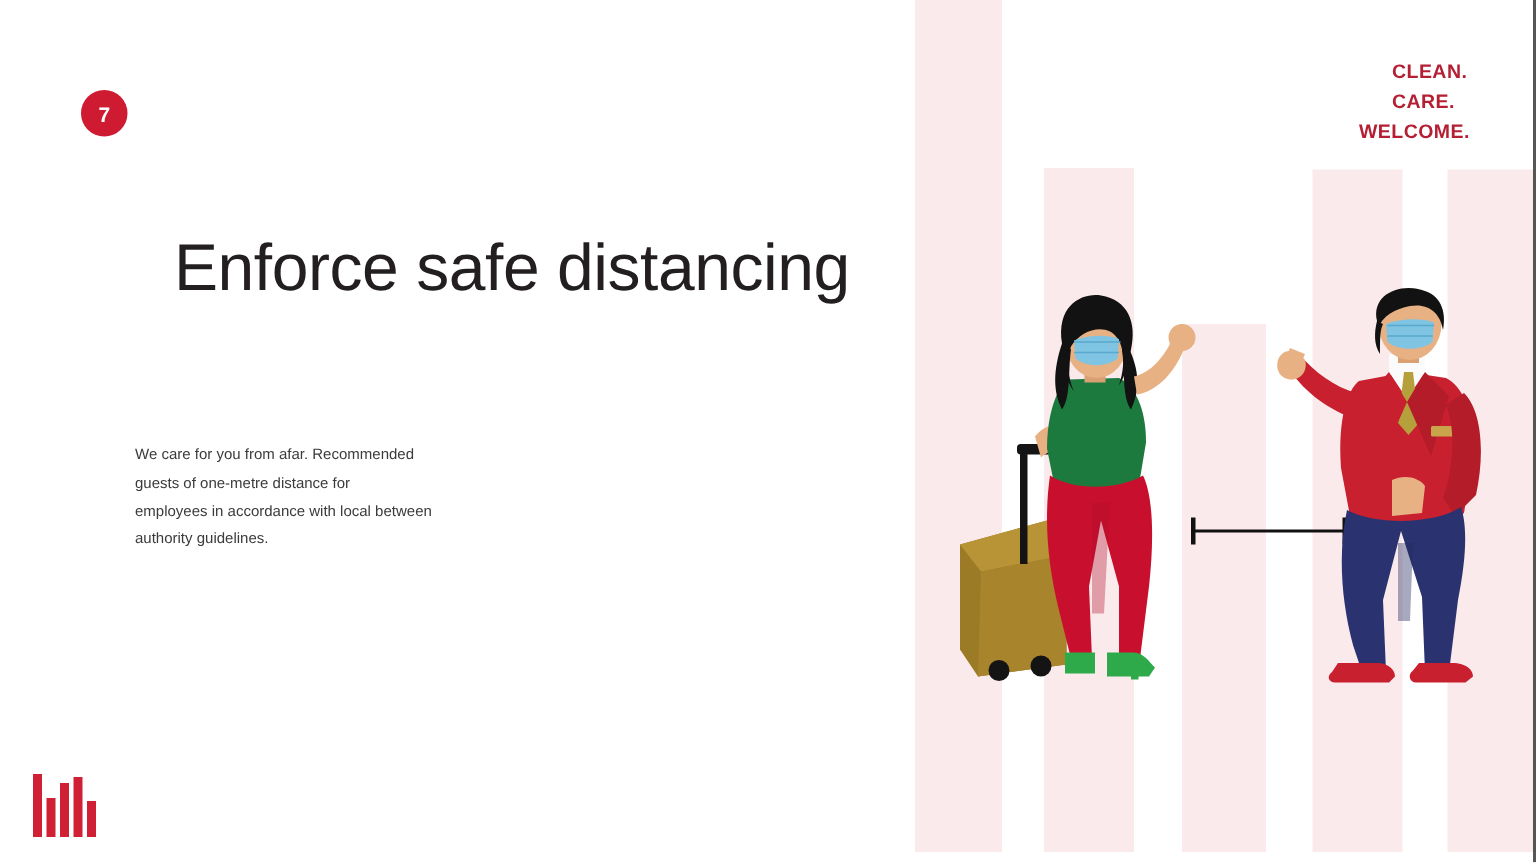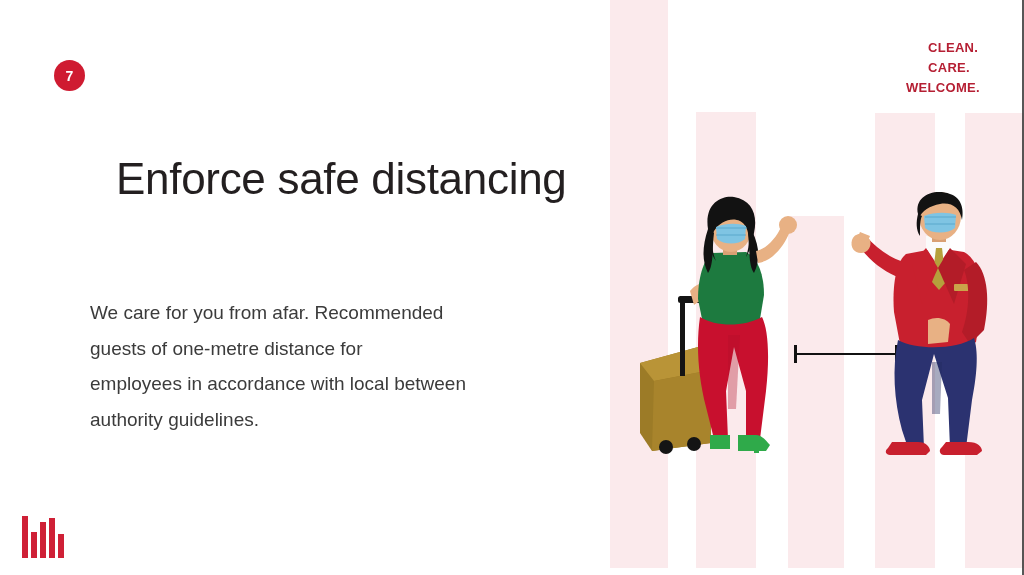--- a/index.html
+++ b/index.html
@@ -24,21 +24,21 @@
   }
 
   
   .title{
     position:absolute;left:88px;top:152px;width:480px;
     font-family:"Liberation Sans", sans-serif;
     font-size:44px;font-weight:300;line-height:1.22;color:#231f20;letter-spacing:-0.3px;margin-left:28px;
   }
   .body-copy{
     position:absolute;left:90px;top:295px;width:400px;
-    font-size:19px;line-height:1.88;color:#3b3b3b;font-weight:400;
+    font-size:10px;line-height:1.88;color:#3b3b3b;font-weight:400;
   }
   .body-copy .ln{display:block;}
 
   
   .bars-logo{position:absolute;left:22px;top:516px;width:40px;height:42px;}
   .bars-logo span{position:absolute;bottom:0;background:#cf2036;}
 
   
   .wlogo{position:absolute;left:850px;top:22px;width:150px;height:85px;color:#b51f33;}
   .wlogo .script{

